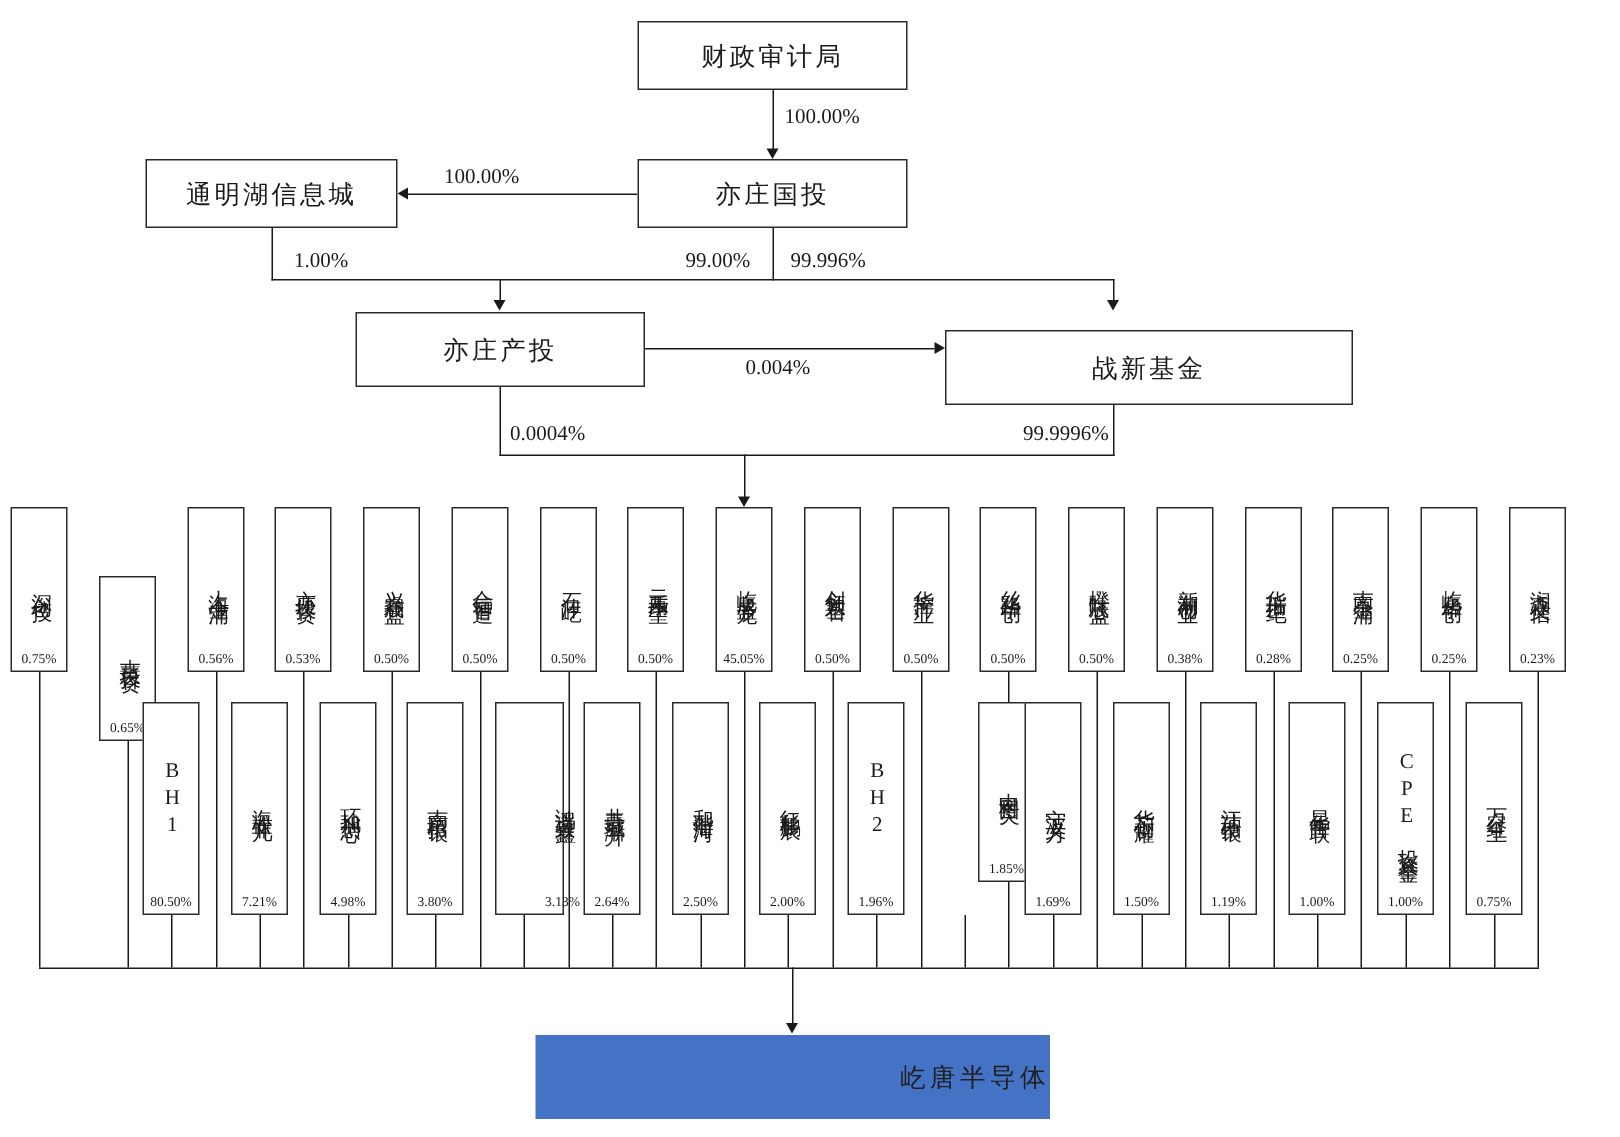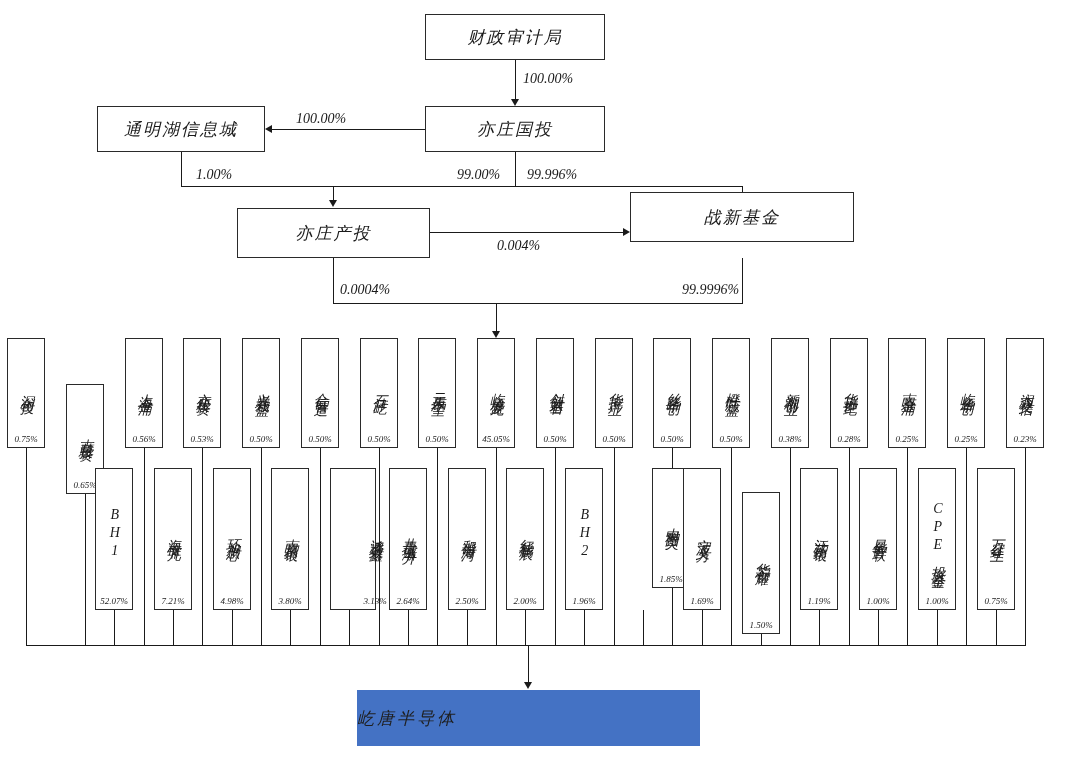--- a/index.html
+++ b/index.html
@@ -1,56 +1,56 @@
 <!DOCTYPE html>
 <html><head>
 <meta charset="utf-8">
 <style>
   html,body{margin:0;padding:0;background:#fff;}
   .canvas{position:relative;width:1080px;height:758px;background:#fff;overflow:hidden;
-          font-family:"Liberation Serif","DejaVu Serif",serif;color:#1a1a1a;font-style:italic;}
+          font-family:"Liberation Serif","DejaVu Serif",serif;color:#1a1a1a;}
   .node{position:absolute;border:1px solid #2a2a2a;background:#fff;display:flex;
         align-items:center;justify-content:center;font-size:17px;letter-spacing:2px;z-index:2;box-sizing:border-box;}
   .hline,.vline{position:absolute;background:#1a1a1a;z-index:1;}
   .hline{height:1px;}
   .vline{width:1px;}
   .arr-d{position:absolute;width:0;height:0;border-left:4px solid transparent;
          border-right:4px solid transparent;border-top:7px solid #1a1a1a;z-index:1;}
   .arr-l{position:absolute;width:0;height:0;border-top:4px solid transparent;
          border-bottom:4px solid transparent;border-right:7px solid #1a1a1a;z-index:1;}
   .arr-r{position:absolute;width:0;height:0;border-top:4px solid transparent;
          border-bottom:4px solid transparent;border-left:7px solid #1a1a1a;z-index:1;}
   .lbl{position:absolute;font-size:14px;z-index:2;white-space:nowrap;}
   .sh-box{position:absolute;width:38px;border:1px solid #2a2a2a;background:#fff;display:flex;
           flex-direction:column;align-items:center;z-index:2;box-sizing:border-box;}
   .vtext{flex:1;display:flex;align-items:center;justify-content:center;
          writing-mode:vertical-rl;text-orientation:upright;font-size:14px;
          letter-spacing:3px;padding-top:5px;line-height:1.05;}
   .spct{font-size:9px;padding:2px 0 3px;white-space:nowrap;}
-  .company{position:absolute;display:flex;align-items:center;justify-content:flex-start;
+  .company{position:absolute;display:flex;align-items:center;justify-content:flex-end;
            font-size:17px;letter-spacing:3px;color:#1f1f1f;background:#4472C4;z-index:2;box-sizing:border-box;}
 </style>
 </head>
 <body>
 
 <div class="canvas" id="diagram">
 
   <div class="node" style="left:425px;top:14px;width:180px;height:46px">
     <span>财政审计局</span>
   </div>
   <div class="node" style="left:97px;top:106px;width:168px;height:46px">
     <span>通明湖信息城</span>
   </div>
   <div class="node" style="left:425px;top:106px;width:180px;height:46px">
     <span>亦庄国投</span>
   </div>
   <div class="node" style="left:237px;top:208px;width:193px;height:50px">
     <span>亦庄产投</span>
   </div>
-  <div class="node" style="left:630px;top:192px;width:224px;height:50px">
+  <div class="node" style="left:630px;top:220px;width:272px;height:50px">
     <span>战新基金</span>
   </div>
 
   <div class="vline" style="left:515px;top:60px;height:40px"></div>
   <div class="arr-d" style="left:511px;top:99px"></div>
 
   <div class="hline" style="left:272px;top:129px;width:153px"></div>
   <div class="arr-l" style="left:265px;top:125px"></div>
 
   <div class="vline" style="left:181px;top:152px;height:35px"></div>
@@ -173,21 +173,21 @@
     <div class="spct">0.25%</div>
   </div>
     <div class="vline" style="left: 966px; top: 448px; height: 197px;"></div>
     <div class="sh-box" style="left: 1006px; top: 338px; height: 110px;">
     <div class="vtext">润森义信</div>
     <div class="spct">0.23%</div>
   </div>
     <div class="vline" style="left: 1025px; top: 448px; height: 197px;"></div>
     <div class="sh-box" style="left: 95px; top: 468px; height: 142px;">
     <div class="vtext">BH1</div>
-    <div class="spct">52.07%</div>
+    <div class="spct">80.50%</div>
   </div>
     <div class="vline" style="left: 114px; top: 610px; height: 35px;"></div>
     <div class="sh-box" style="left: 154px; top: 468px; height: 142px;">
     <div class="vtext">海松非凡</div>
     <div class="spct">7.21%</div>
   </div>
     <div class="vline" style="left: 173px; top: 610px; height: 35px;"></div>
     <div class="sh-box" style="left: 213px; top: 468px; height: 142px;">
     <div class="vtext">环旭创芯</div>
     <div class="spct">4.98%</div>
@@ -226,21 +226,21 @@
     <div class="sh-box" style="left: 624px; top: 468px; height: 120px; margin-left: 28px;">
     <div class="vtext">中科图灵</div>
     <div class="spct">1.85%</div>
   </div>
     <div class="vline" style="left: 643px; top: 610px; height: 35px;"></div>
     <div class="sh-box" style="left: 683px; top: 468px; height: 142px; justify-content: center;">
     <div class="vtext">宁波义方</div>
     <div class="spct">1.69%</div>
   </div>
     <div class="vline" style="left: 702px; top: 610px; height: 35px;"></div>
-    <div class="sh-box" style="left: 742px; top: 492px; height: 142px;">
+    <div class="sh-box" style="left: 742px; top: 468px; height: 142px;">
     <div class="vtext">华芯创耀</div>
     <div class="spct">1.50%</div>
   </div>
     <div class="vline" style="left: 761px; top: 610px; height: 35px;"></div>
     <div class="sh-box" style="left: 800px; top: 468px; height: 142px;">
     <div class="vtext">江苏招银</div>
     <div class="spct">1.19%</div>
   </div>
     <div class="vline" style="left: 819px; top: 610px; height: 35px;"></div>
     <div class="sh-box" style="left: 859px; top: 468px; height: 142px;">

